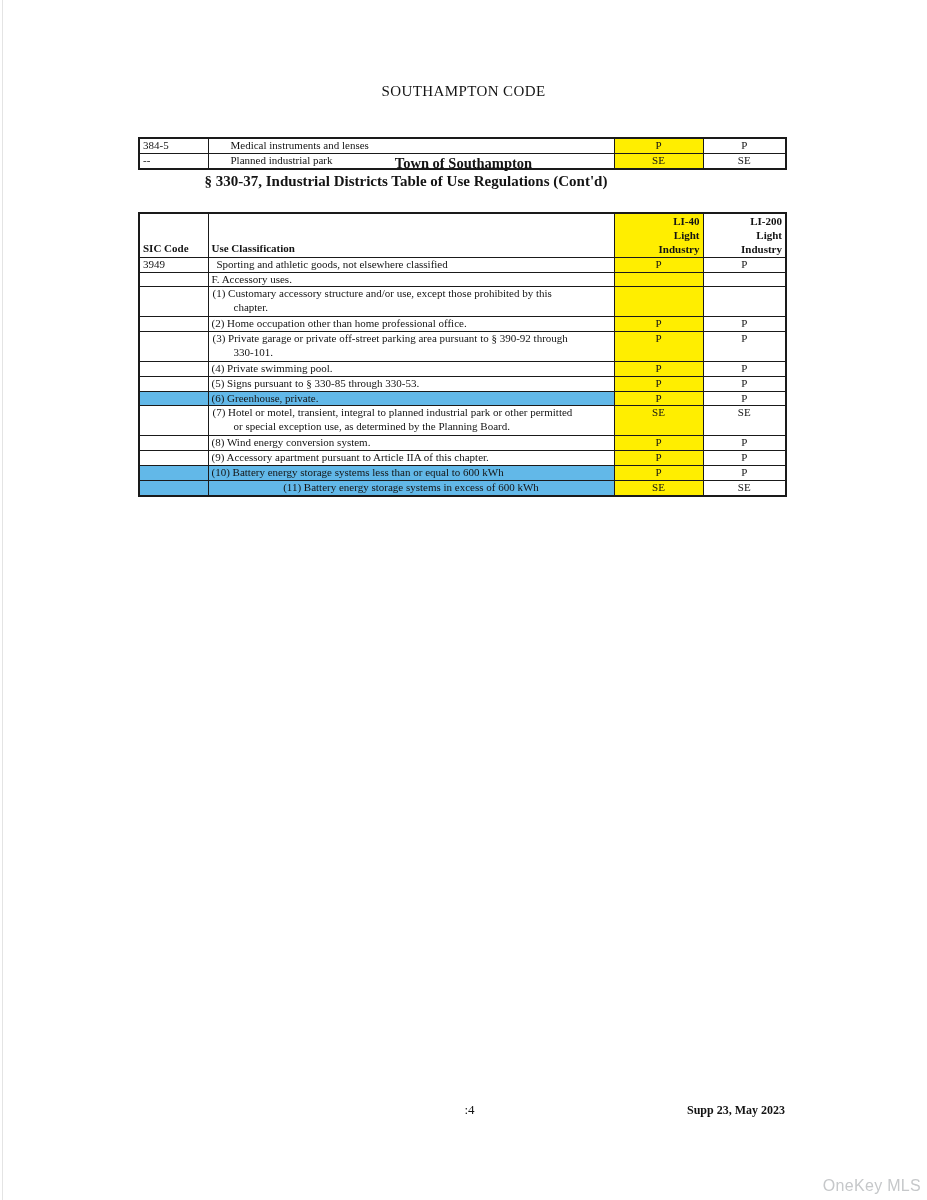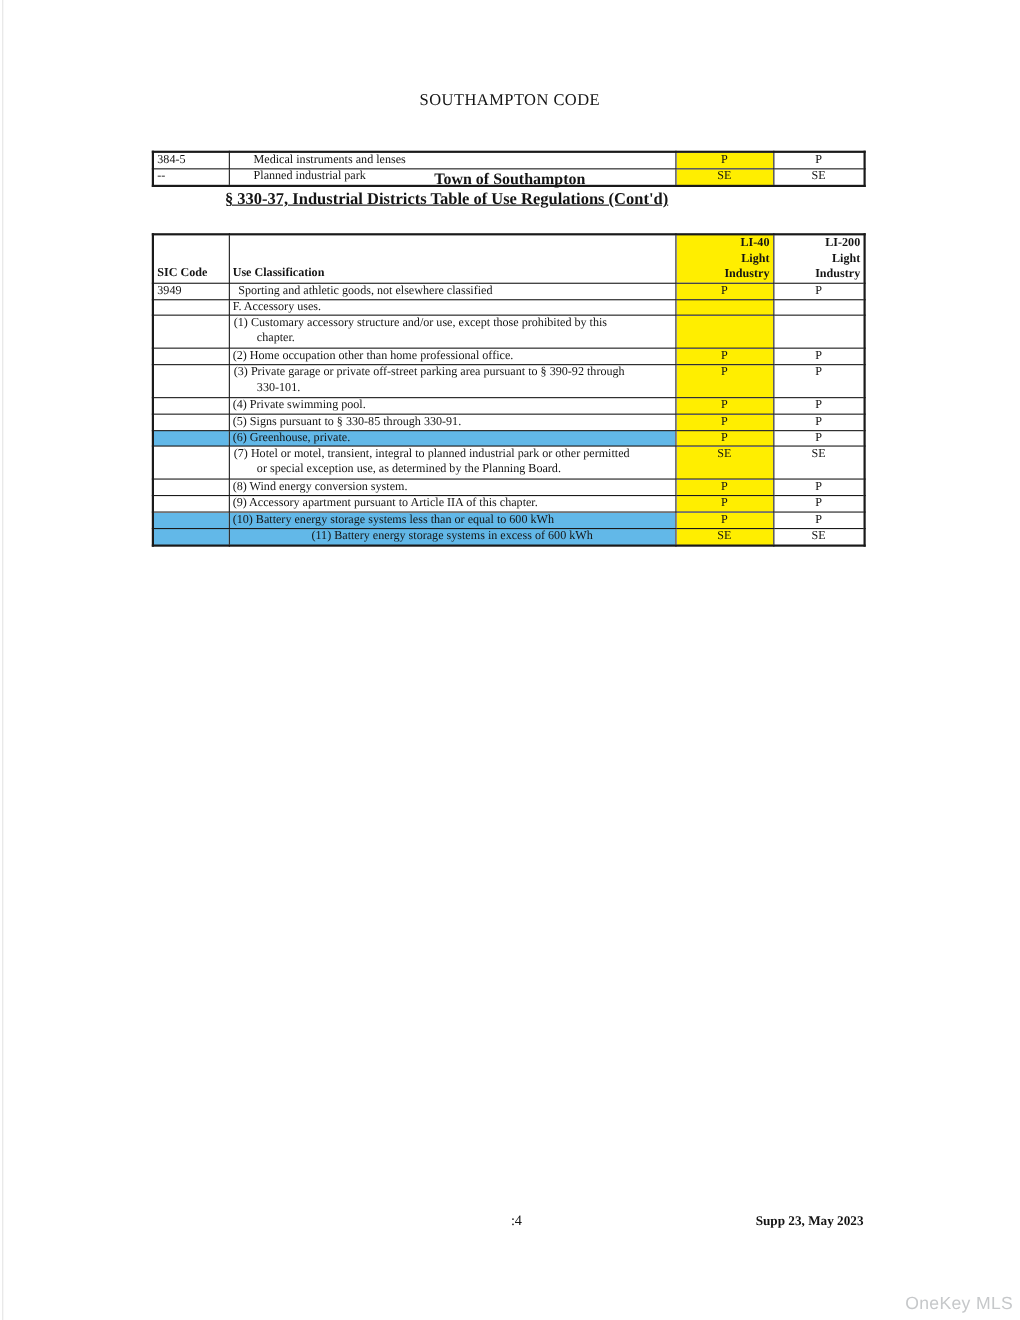--- a/index.html
+++ b/index.html
@@ -15,21 +15,21 @@
   .doc-title {
     position:absolute; top:83px; left:0; width:927px; text-align:center;
     font-size:15px; letter-spacing:0.4px;
   }
   .subtitle1 {
     position:absolute; top:155px; left:0; width:927px; text-align:center;
     font-weight:bold; font-size:14.5px;
   }
   .subtitle2 {
     position:absolute; top:173px; left:0; width:812px; text-align:center;
-    font-weight:bold; font-size:15px;text-decoration:underline;
+    font-weight:bold; font-size:15px;
   }
   table.tbl {
     position:absolute; border-collapse:collapse; table-layout:fixed;
     border:2px solid #1a1a1a;
   }
   .tbl td, .tbl th {
     border:1px solid #1a1a1a; padding:0 3px; font-size:11px;
     line-height:13.5px; vertical-align:top; overflow:hidden;
   }
   .top-table { left:138px; top:137px; width:647px; }
@@ -149,21 +149,21 @@
           <td class="val li200" style="height: 29px;">P</td>
         </tr>
         <tr>
           <td class="sic" style="height: 14px;"></td>
           <td class="use" style="height: 14px;">(4) Private swimming pool.</td>
           <td class="val li40" style="height: 14px;">P</td>
           <td class="val li200" style="height: 14px;">P</td>
         </tr>
         <tr>
           <td class="sic" style="height: 13px;"></td>
-          <td class="use" style="height: 13px;">(5) Signs pursuant to § 330-85 through 330-91.</td>
+          <td class="use" style="height: 13px;">(5) Signs pursuant to § 330-85 through 330-53.</td>
           <td class="val li40" style="height: 13px;">P</td>
           <td class="val li200" style="height: 13px;">P</td>
         </tr>
         <tr class="blue">
           <td class="sic" style="height: 13px;"></td>
           <td class="use" style="height: 13px;">(6) Greenhouse, private.</td>
           <td class="val li40" style="height: 13px;">P</td>
           <td class="val li200" style="height: 13px;">P</td>
         </tr>
         <tr>

